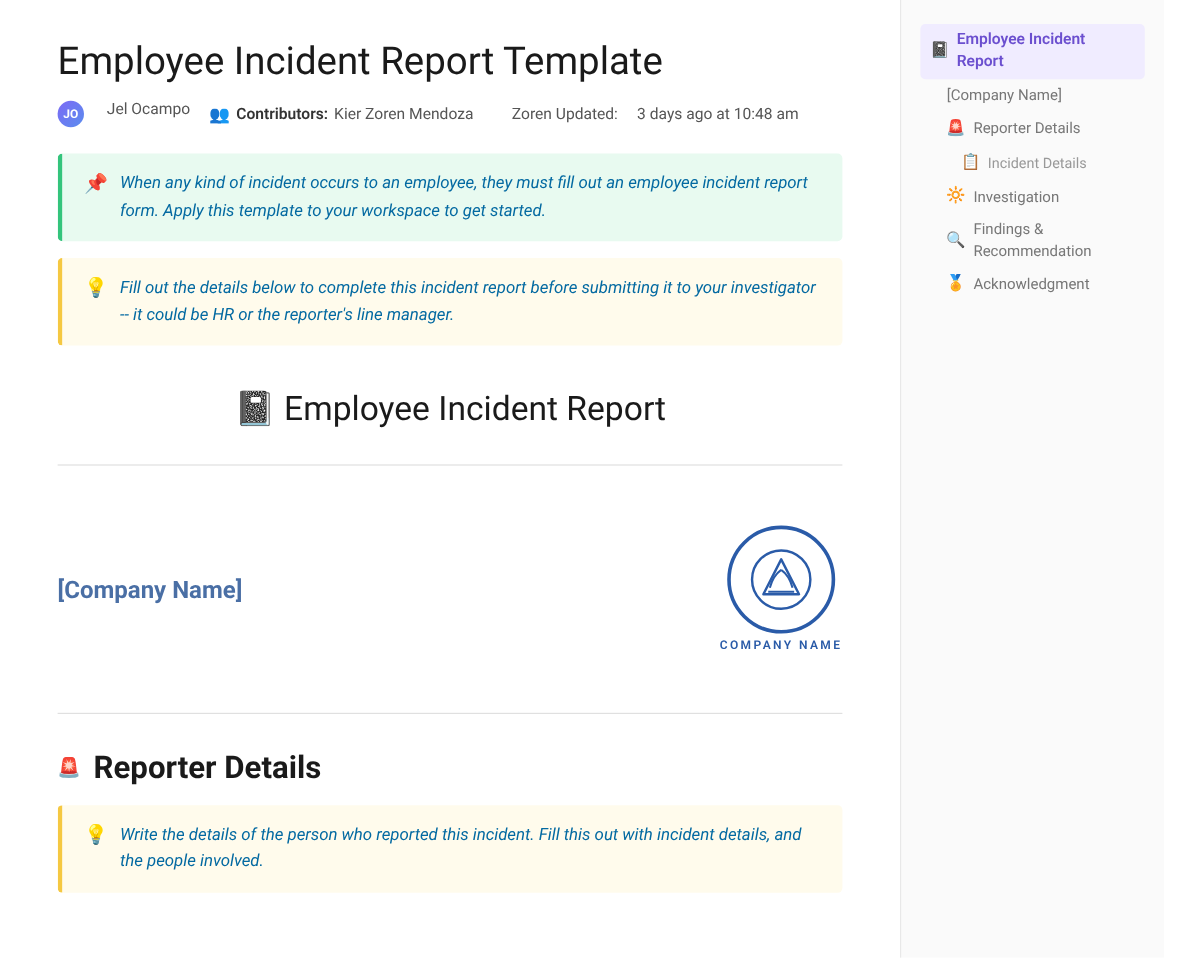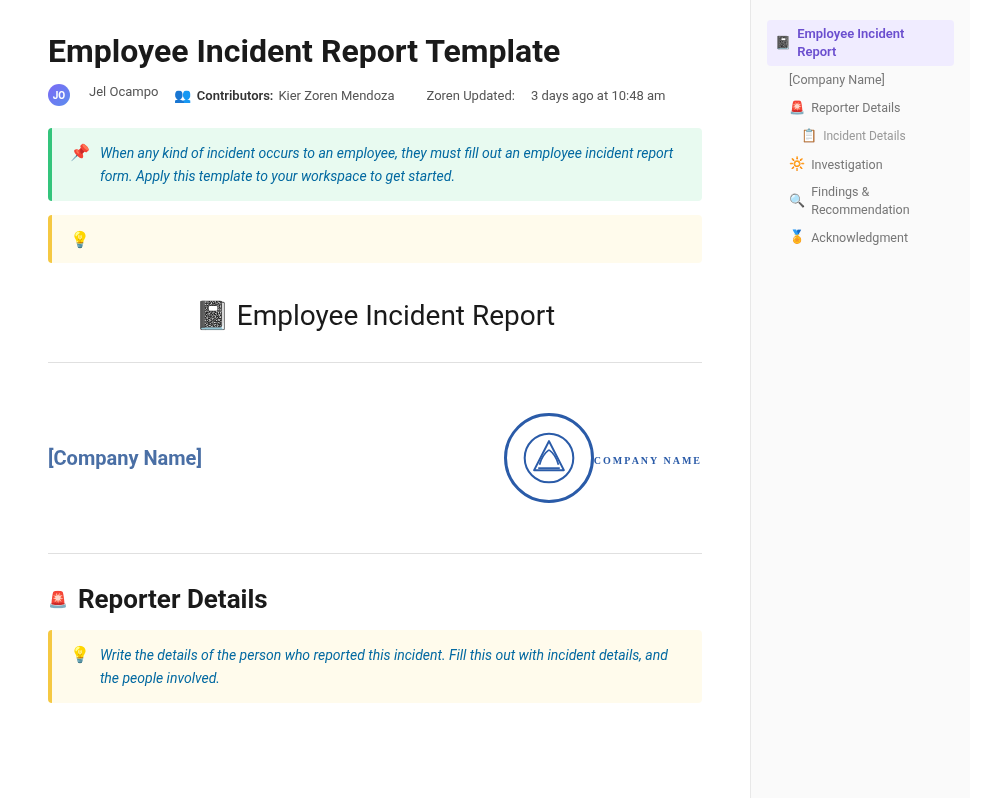--- a/index.html
+++ b/index.html
@@ -14,21 +14,21 @@
     
     .main-content {
       flex: 1;
       padding: 32px 48px 32px 48px;
       max-width: 750px;
       overflow-y: auto;
     }
 
     .page-title {
       font-size: 32px;
-      font-weight: 700;
+      font-weight: 400;
       color: #1a1a1a;
       margin-bottom: 14px;
       line-height: 1.2;
     }
 
     .meta-bar {
       display: flex;
       align-items: center;
       gap: 16px;
       margin-bottom: 22px;
@@ -135,22 +135,22 @@
     }
 
     .company-name-text {
       font-size: 20px;
       font-weight: 700;
       color: #4a6fa5;
     }
 
     .company-logo {
       display: flex;
-      align-items: center;
-      font-family: Liberation Serif, serif;
+      flex-direction: column;
+      align-items: center;
     }
 
     .logo-circle {
       width: 90px;
       height: 90px;
       border-radius: 50%;
       border: 3px solid #2a5ba8;
       display: flex;
       align-items: center;
       justify-content: center;
@@ -251,20 +251,21 @@
     <span>3 days ago at 10:48 am</span>
   </div>
 
   <div class="callout-green">
     <span class="callout-icon">📌</span>
     <p class="callout-text">When any kind of incident occurs to an employee, they must fill out an employee incident report form. Apply this template to your workspace to get started.</p>
   </div>
 
   <div class="callout-yellow">
     <span class="callout-icon">💡</span>
+    <p class="callout-text">Fill out the details below to complete this incident report before submitting it to your investigator -- it could be HR or the reporter's line manager.</p>
   </div>
 
   <div class="report-title-section">
     <h2>
       <span>📓</span>
       <span>Employee Incident Report</span>
     </h2>
   </div>
 
   <hr class="section-divider">

